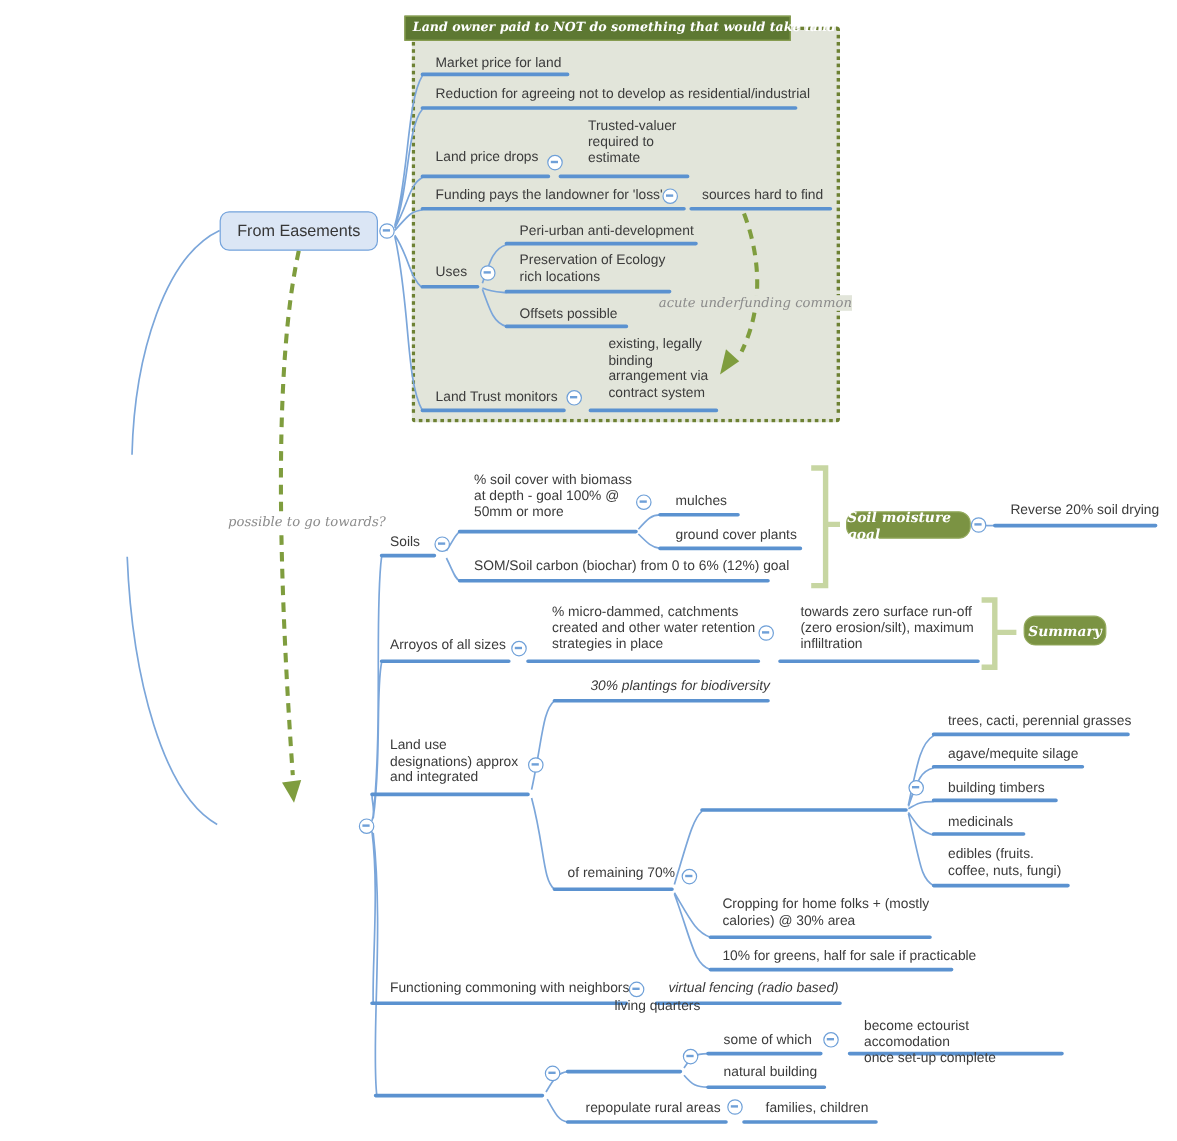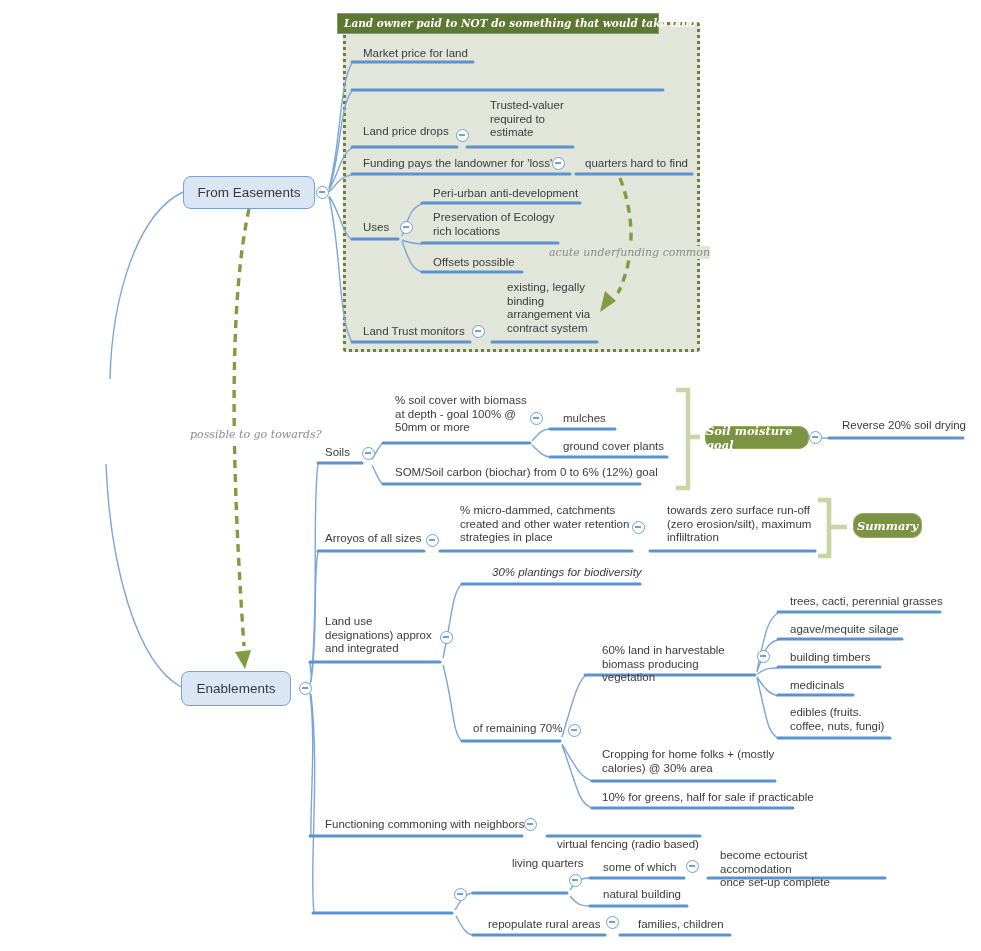--- a/index.html
+++ b/index.html
@@ -70,34 +70,34 @@
     </g>
     <g fill="#7f9d3e" stroke="none">
       <polygon points="600,312 616,301 605,291"></polygon>
       <polygon points="245,669 251,650 235,652"></polygon>
     </g>
   </svg>
 
   <div class="callout" style="left:337px;top:13px;width:322px;height:21px;">Land owner paid to NOT do something that would take land out of ag</div>
 
   <div class="bnode" style="left:183px;top:176px;width:132px;height:33px;">From Easements</div>
-  <div class="bnode" style="left:181px;top:671px;width:110px;height:35px;">Enablements</div>
   <div class="gnode" style="left:705px;top:426px;width:104px;height:23px;">Soil moisture goal</div>
   <div class="gnode" style="left:853px;top:513px;width:69px;height:25px;">Summary</div>
 
   <div class="note bg-page" style="left:190px;top:428px;">possible to go towards?</div>
   <div class="note bg-box" style="left:549px;top:246px;">acute underfunding common</div>
 
   <div class="lbl" style="left:363px;top:47px;">Market price for land</div>
+  <div class="lbl" style="left:363px;top:73px;">Reduction for agreeing not to develop as residential/industrial</div>
   <div class="lbl" style="left:363px;top:125px;">Land price drops</div>
   <div class="lbl wrap" style="left:490px;top:99px;width:92px;">Trusted-valuer
 required to
 estimate</div>
   <div class="lbl" style="left:363px;top:157px;">Funding pays the landowner for 'loss'</div>
-  <div class="lbl" style="left:585px;top:157px;">quarters hard to find</div>
+  <div class="lbl" style="left:585px;top:157px;">sources hard to find</div>
   <div class="lbl" style="left:363px;top:221px;">Uses</div>
   <div class="lbl" style="left:433px;top:187px;">Peri-urban anti-development</div>
   <div class="lbl wrap" style="left:433px;top:211px;width:140px;">Preservation of Ecology
 rich locations</div>
   <div class="lbl" style="left:433px;top:256px;">Offsets possible</div>
   <div class="lbl" style="left:363px;top:325px;">Land Trust monitors</div>
   <div class="lbl wrap" style="left:507px;top:281px;width:100px;">existing, legally
 binding
 arrangement via
 contract system</div>
@@ -114,35 +114,33 @@
   <div class="lbl wrap" style="left:667px;top:504px;width:156px;">towards zero surface run-off
 (zero erosion/silt), maximum
 infliltration</div>
   <div class="lbl wrap" style="left:460px;top:504px;width:180px;">% micro-dammed, catchments
 created and other water retention
 strategies in place</div>
   <div class="lbl" style="left:492px;top:566px;font-style:italic;">30% plantings for biodiversity</div>
   <div class="lbl wrap" style="left:325px;top:615px;width:118px;">Land use
 designations) approx
 and integrated</div>
-  <div class="lbl wrap" style="left:602px;top:644px;width:152px;">60% land in harvestable
-biomass producing vegetation</div>
   <div class="lbl" style="left:790px;top:595px;">trees, cacti, perennial grasses</div>
   <div class="lbl" style="left:790px;top:623px;">agave/mequite silage</div>
   <div class="lbl" style="left:790px;top:651px;">building timbers</div>
   <div class="lbl" style="left:790px;top:679px;">medicinals</div>
   <div class="lbl wrap" style="left:790px;top:706px;width:108px;">edibles (fruits.
 coffee, nuts, fungi)</div>
   <div class="lbl" style="left:473px;top:722px;">of remaining 70%</div>
   <div class="lbl wrap" style="left:602px;top:748px;width:182px;">Cropping for home folks + (mostly
 calories) @ 30% area</div>
   <div class="lbl" style="left:602px;top:791px;">10% for greens, half for sale if practicable</div>
   <div class="lbl" style="left:325px;top:818px;">Functioning commoning with neighbors</div>
-  <div class="lbl" style="left:557px;top:838px;">virtual fencing (radio based)</div>
-  <div class="lbl" style="left:488px;top:857px;padding-left:24px;">living quarters</div>
+  <div class="lbl" style="left:557px;top:818px;font-style:italic;">virtual fencing (radio based)</div>
+  <div class="lbl" style="left:488px;top:833px;padding-left:24px;">living quarters</div>
   <div class="lbl" style="left:603px;top:861px;">some of which</div>
   <div class="lbl wrap" style="left:720px;top:849px;width:158px;">become ectourist accomodation
 once set-up complete</div>
   <div class="lbl" style="left:603px;top:888px;">natural building</div>
   <div class="lbl" style="left:488px;top:918px;">repopulate rural areas</div>
   <div class="lbl" style="left:638px;top:918px;">families, children</div>
 
   <span class="minus" style="left:315.5px;top:185.5px;">
       <i></i>
     </span>

